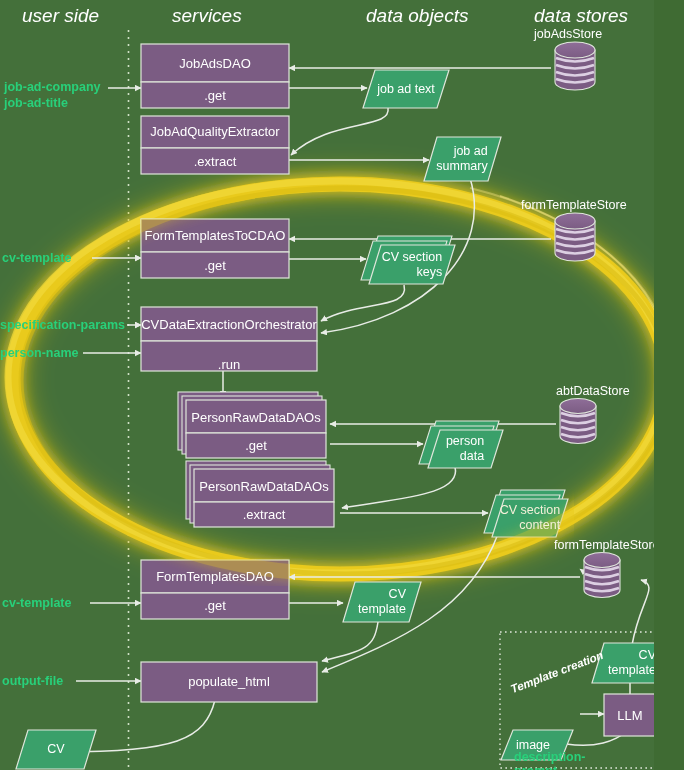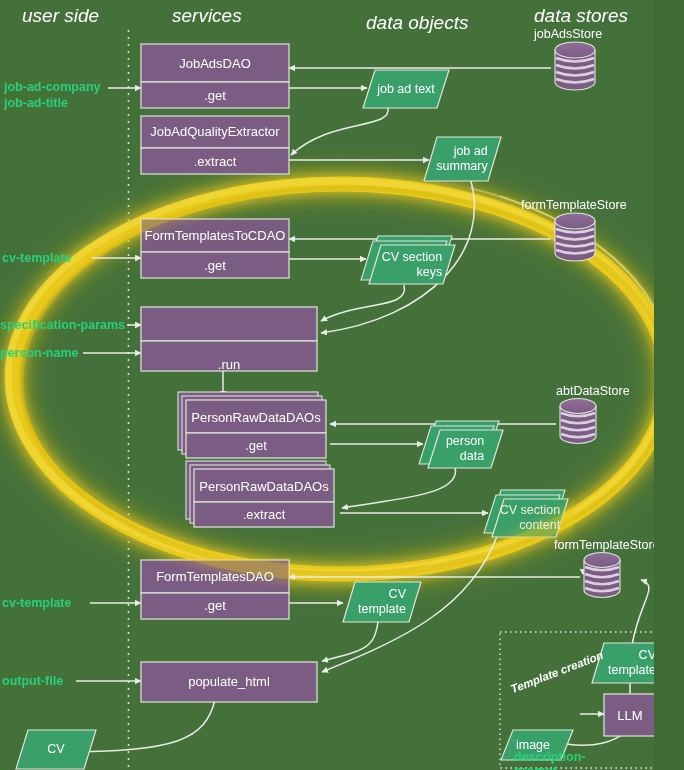--- a/index.html
+++ b/index.html
@@ -303,21 +303,21 @@
           <rect x="141" y="558" width="148" height="28"></rect>
         </clipPath>
       <ellipse cx="340" cy="379" rx="327" ry="195" fill="none" stroke="#e9ca1d" stroke-width="15" clip-path="url(#clipA)" filter="url(#glow)"></ellipse>
       <ellipse cx="340" cy="379" rx="327" ry="195" fill="none" stroke="#e9ca1d" stroke-width="15" clip-path="url(#clipB)" filter="url(#glow)"></ellipse>
       <ellipse cx="340" cy="379" rx="327" ry="195" fill="none" stroke="#e9ca1d" stroke-width="15" clip-path="url(#clipC)" filter="url(#glow)"></ellipse>
     </g>
   </svg>
 
   <div class="col-head" style="left:22px;top:5px;">user side</div>
   <div class="col-head" style="left:172px;top:5px;">services</div>
-  <div class="col-head" style="left:366px;top:12px;">data objects</div>
+  <div class="col-head" style="left:366px;top:5px;">data objects</div>
   <div class="col-head" style="left:534px;top:5px;">data stores</div>
 
   <div class="store-cap" style="left:534px;top:27px;">jobAdsStore</div>
   <div class="store-cap" style="left:521px;top:198px;">formTemplateStore</div>
   <div class="store-cap" style="left:556px;top:384px;">abtDataStore</div>
   <div class="store-cap" style="left:554px;top:538px;">formTemplateStore</div>
 
   <div class="param" style="left:4px;top:80px;">job-ad-company</div>
   <div class="param" style="left:4px;top:96px;">job-ad-title</div>
   <div class="param" style="left:2px;top:251px;">cv-template</div>
@@ -330,20 +330,21 @@
 
   <div class="svc-title" style="left:215px;top:56px;">JobAdsDAO</div>
   <div class="svc-method" style="left:215px;top:88px;">.get</div>
 
   <div class="svc-title" style="left:215px;top:124px;">JobAdQualityExtractor</div>
   <div class="svc-method" style="left:215px;top:154px;">.extract</div>
 
   <div class="svc-title" style="left:215px;top:228px;">FormTemplatesToCDAO</div>
   <div class="svc-method" style="left:215px;top:258px;">.get</div>
 
+  <div class="svc-title" style="left:229px;top:317px;">CVDataExtractionOrchestrator</div>
   <div class="svc-method" style="left:229px;top:357px;">.run</div>
 
   <div class="svc-title" style="left:256px;top:410px;">PersonRawDataDAOs</div>
   <div class="svc-method" style="left:256px;top:438px;">.get</div>
 
   <div class="svc-title" style="left:264px;top:479px;">PersonRawDataDAOs</div>
   <div class="svc-method" style="left:264px;top:507px;">.extract</div>
 
   <div class="svc-title" style="left:215px;top:569px;">FormTemplatesDAO</div>
   <div class="svc-method" style="left:215px;top:598px;">.get</div>

